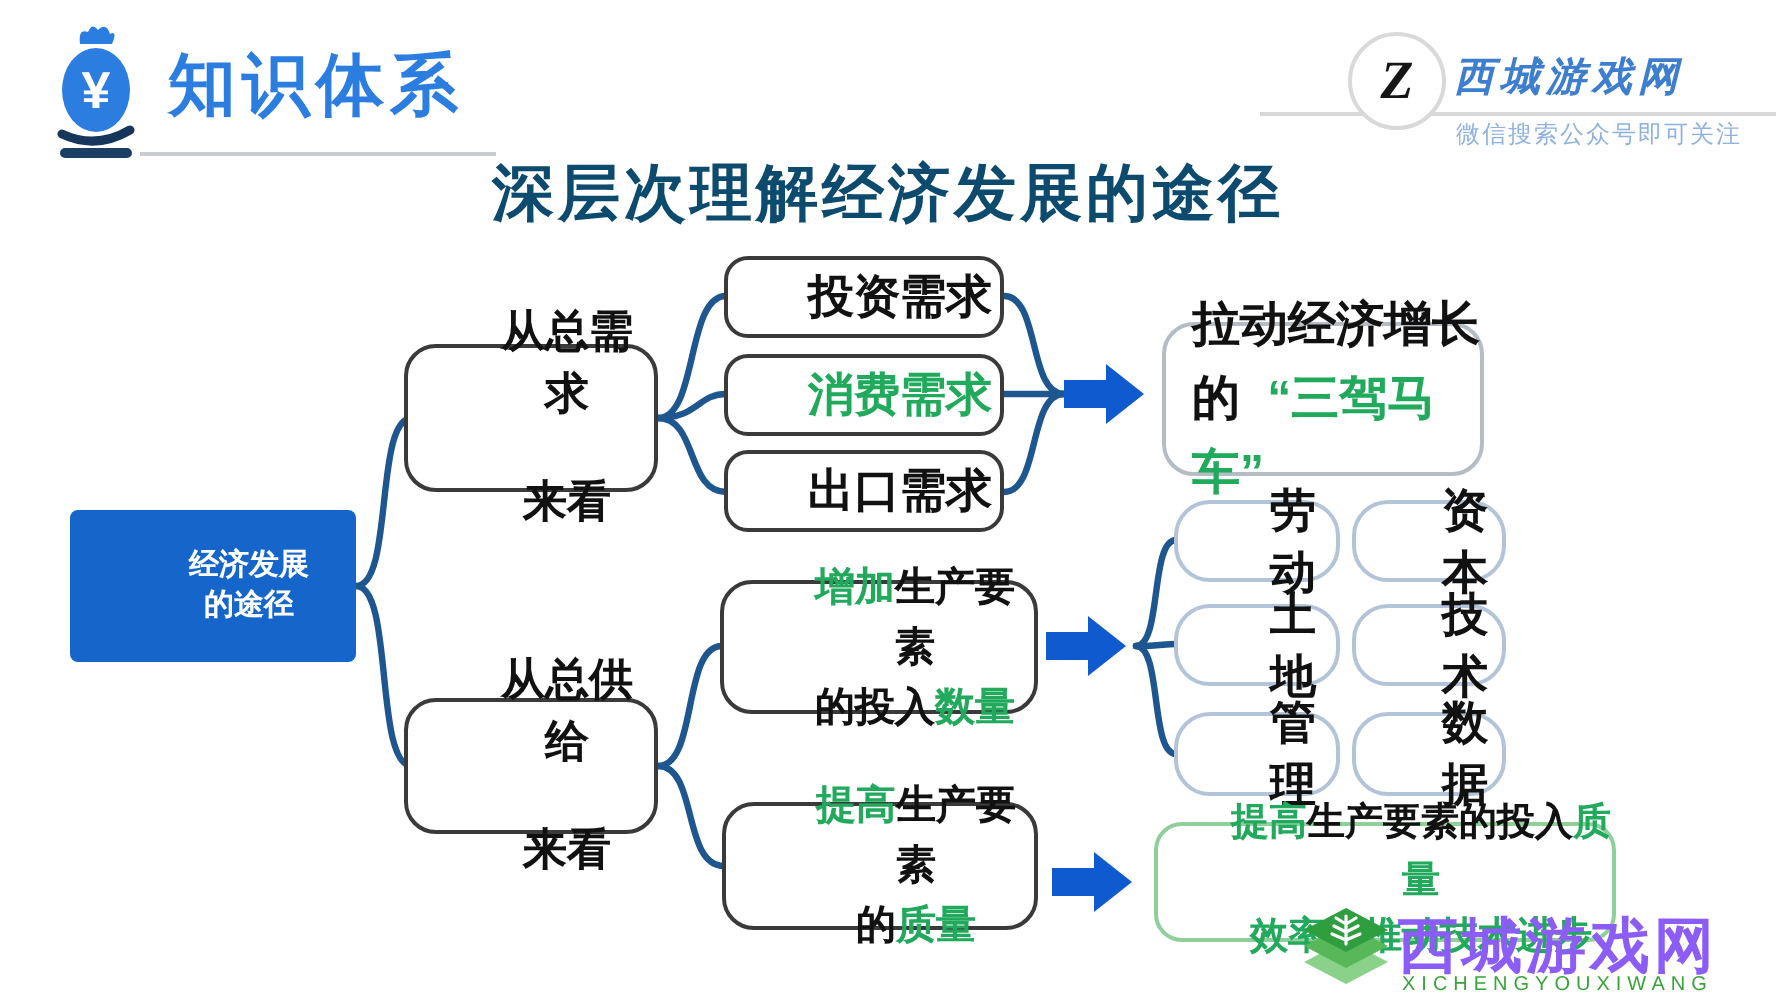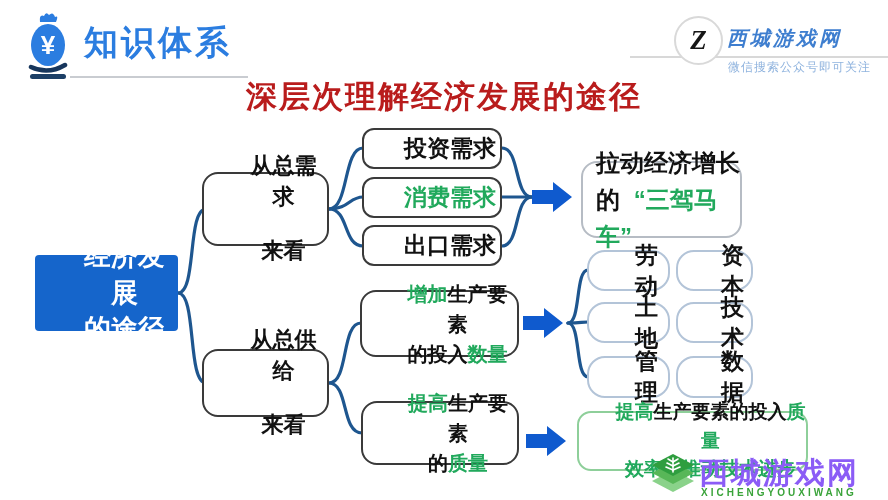--- a/index.html
+++ b/index.html
@@ -16,28 +16,28 @@
   .brand-underline-thin{position:absolute;left:70px;top:76px;width:178px;height:2px;background:#c9ccd1;}
   .account-line{position:absolute;left:630px;top:56px;width:258px;height:2px;background:#d8d8d8;}
   .account-badge{position:absolute;left:674px;top:16px;width:45px;height:45px;border-radius:50%;
     border:2px solid #d9d9d9;background:#fff;display:flex;align-items:center;justify-content:center;
     font-family:"Liberation Serif","DejaVu Serif",serif;font-style:italic;font-weight:900;font-size:27px;color:#161616;}
   .account-name{position:absolute;left:727px;top:25px;font-size:20px;font-weight:800;font-style:italic;
     color:#3e7ecf;letter-spacing:3px;}
   .account-tagline{position:absolute;left:728px;top:59px;font-size:12px;color:#8fb3de;letter-spacing:1px;}
   
   .page-title{position:absolute;left:0;top:76px;width:888px;text-align:center;
-    font-size:31px;font-weight:900;color:#b91c1c;letter-spacing:2px;}
+    font-size:31px;font-weight:900;color:#0c4a6e;letter-spacing:2px;}
   
   .connector-layer{position:absolute;left:0;top:0;width:888px;height:500px;pointer-events:none;}
   
   .node{position:absolute;background:#fff;display:flex;flex-direction:column;
     align-items:center;justify-content:center;text-align:center;box-sizing:border-box;padding-left:36px;}
   .b-root{left:35px;top:255px;width:143px;height:76px;background:var(--box-blue,#1565cb);
-    color:#fff;font-size:27px;font-weight:800;border-radius:4px;line-height:1.35;}
+    color:#fff;font-size:15px;font-weight:800;border-radius:4px;line-height:1.35;}
   .b-branch{border:2.5px solid var(--border-dark,#3a3a3a);border-radius:16px;
     font-size:22px;font-weight:800;line-height:1.4;gap:24px;}
   .b-demand-branch{left:202px;top:172px;width:127px;height:74px;}
   .b-supply-branch{left:202px;top:349px;width:127px;height:68px;}
   .b-item{left:362px;width:140px;height:41px;border:2.2px solid var(--border-dark,#3a3a3a);
     border-radius:12px;font-size:23px;font-weight:800;}
   .b-item.i0{top:128px;} .b-item.i1{top:177px;} .b-item.i2{top:225px;}
   .green{color:var(--green,#21a95c);}
   .b-troika{left:581px;top:161px;width:161px;height:77px;border:2px solid var(--border-gray,#b6bcc4);
     border-radius:16px;font-size:24px;font-weight:800;line-height:1.55;align-items:flex-start;
@@ -48,21 +48,21 @@
   .b-quality{left:361px;top:401px;width:158px;height:64px;}
   .b-factor{border:2px solid var(--border-bluegray,#b3c4d8);border-radius:18px;
     font-size:23px;font-weight:800;}
   .f-c1{left:587px;width:83px;} .f-c2{left:676px;width:77px;}
   .f-r1{top:250px;height:41px;} .f-r2{top:302px;height:41px;} .f-r3{top:356px;height:42px;}
   .b-result{left:577px;top:411px;width:231px;height:60px;border:2px solid var(--border-green,#8ecf9a);
     border-radius:14px;font-size:19px;font-weight:800;line-height:1.5;}
   
   .wm-logo{position:absolute;left:650px;top:452px;width:46px;height:44px;}
   .wm-name{position:absolute;left:699px;top:453px;font-size:30px;font-weight:900;color:#8b5cf6;letter-spacing:2px;}
-  .wm-slug{position:absolute;left:701px;top:487px;font-size:10px;font-weight:700;
+  .wm-slug{position:absolute;left:701px;top:487px;font-size:10px;font-weight:400;
     color:var(--watermark-green,#3aa33a);letter-spacing:3px;}
 </style>
 </head>
 <body>
 
 <div class="stage">
 
   <svg class="bag-icon" viewBox="0 0 42 64">
     <path d="M13,13 Q12,5 17,7 Q19,2 22,6 Q26,2 28,8 Q32,6 29,13 Z" fill="#2b7de0"></path>
     <ellipse cx="21" cy="36" rx="17" ry="21" fill="#2b7de0"></ellipse>

